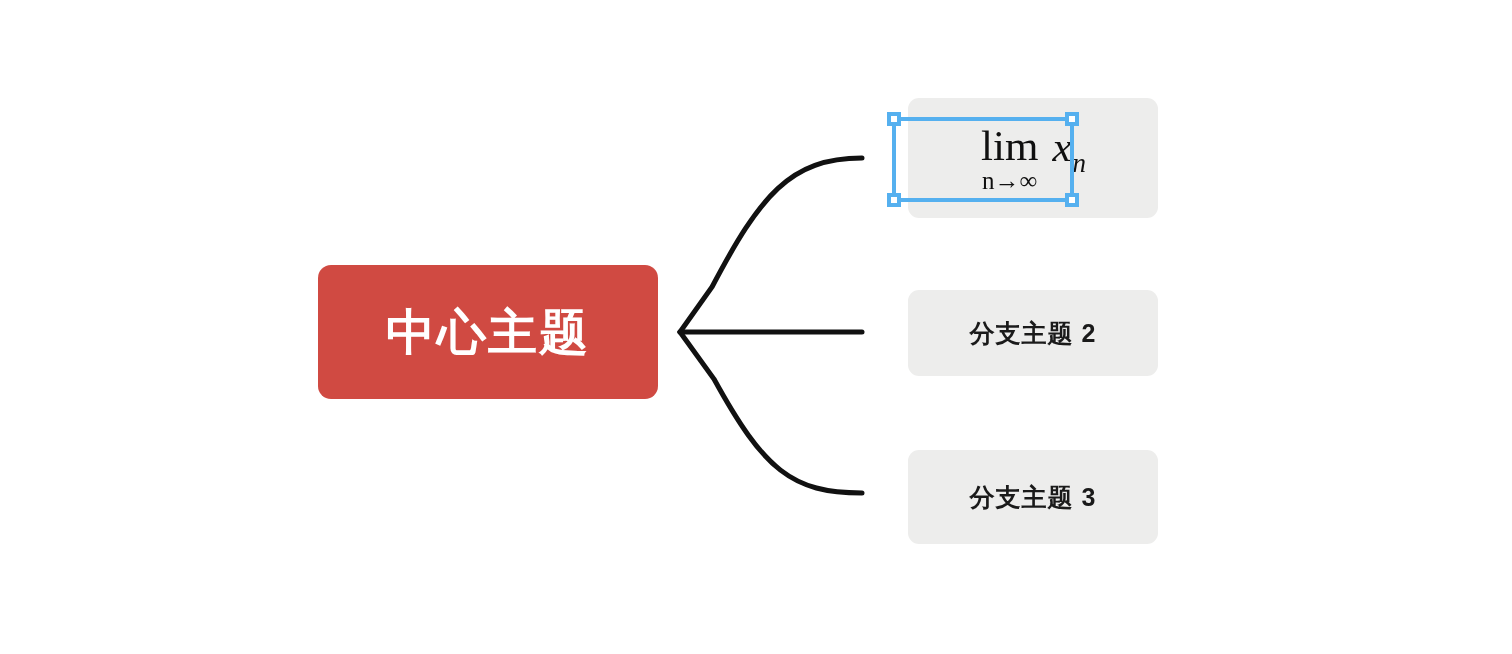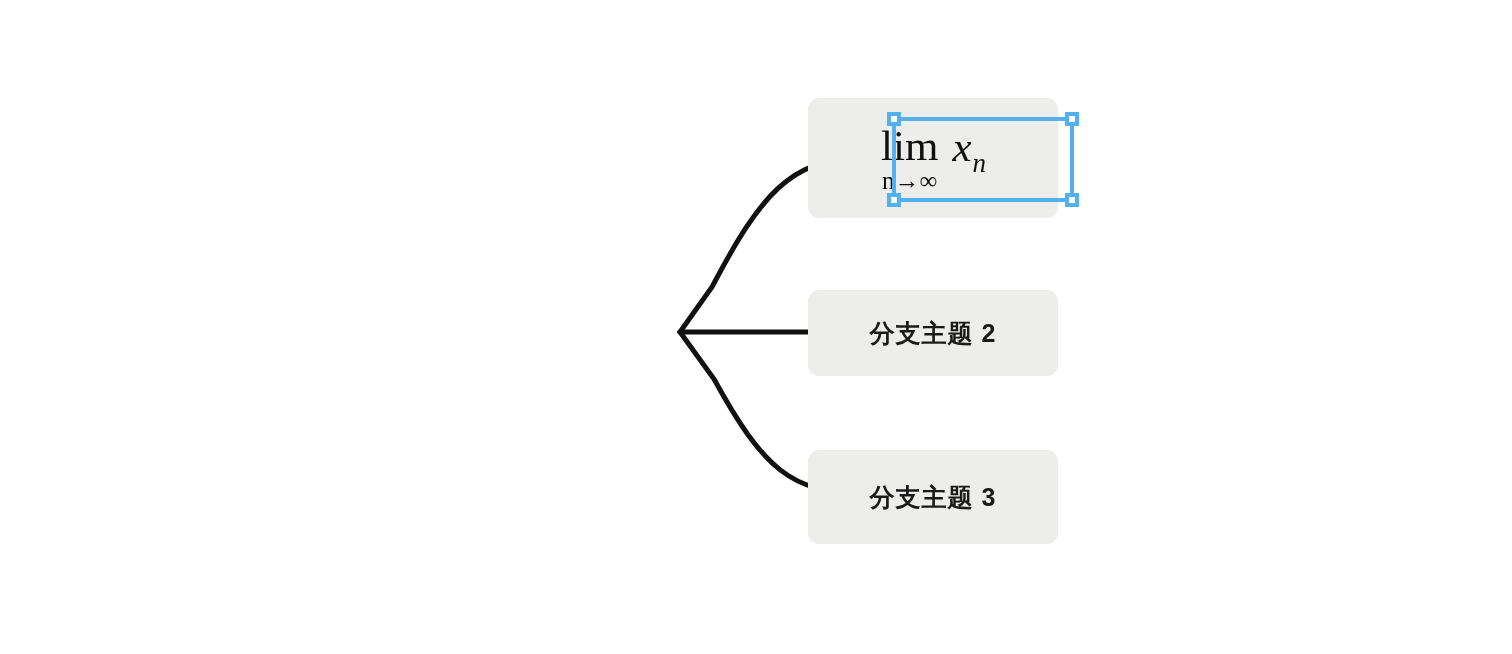--- a/index.html
+++ b/index.html
@@ -56,21 +56,21 @@
     color: #ffffff;
     font-size: 49px;
     font-weight: 700;
     letter-spacing: 2px;
     line-height: 1;
     white-space: nowrap;
   }
 
   
   .branch {
-    left: 808px;
+    left: 908px;
     width: 250px;
     background: #ededec;
     border-radius: 11px;
   }
   .branch .node-text {
     color: #1a1a1a;
     font-size: 25px;
     font-weight: 700;
     letter-spacing: 1px;
     line-height: 1;
@@ -159,20 +159,23 @@
 <body>
 
 <div id="canvas">
 
   <svg id="connectors" viewBox="0 0 1512 654" width="1512" height="654">
     <path d="M 680 332 L 712 287 C 760 196 790 158 862 158" fill="none" stroke="#111111" stroke-width="5" stroke-linecap="round"></path>
     <path d="M 680 332 L 862 332" fill="none" stroke="#111111" stroke-width="5" stroke-linecap="round"></path>
     <path d="M 680 332 L 714 379 C 764 470 792 493 862 493" fill="none" stroke="#111111" stroke-width="5" stroke-linecap="round"></path>
   </svg>
 
+  <div class="node" id="root-node">
+    <span class="node-text">中心主题</span>
+  </div>
 
   <div class="node branch" id="branch-1">
     <span class="formula">
       <span class="limit-op">
         <span class="limit-main">lim</span>
         <span class="limit-sub">n→∞</span>
       </span>
       <span class="var-term">
         <span>x</span>
           <span class="var-sub">n</span>

